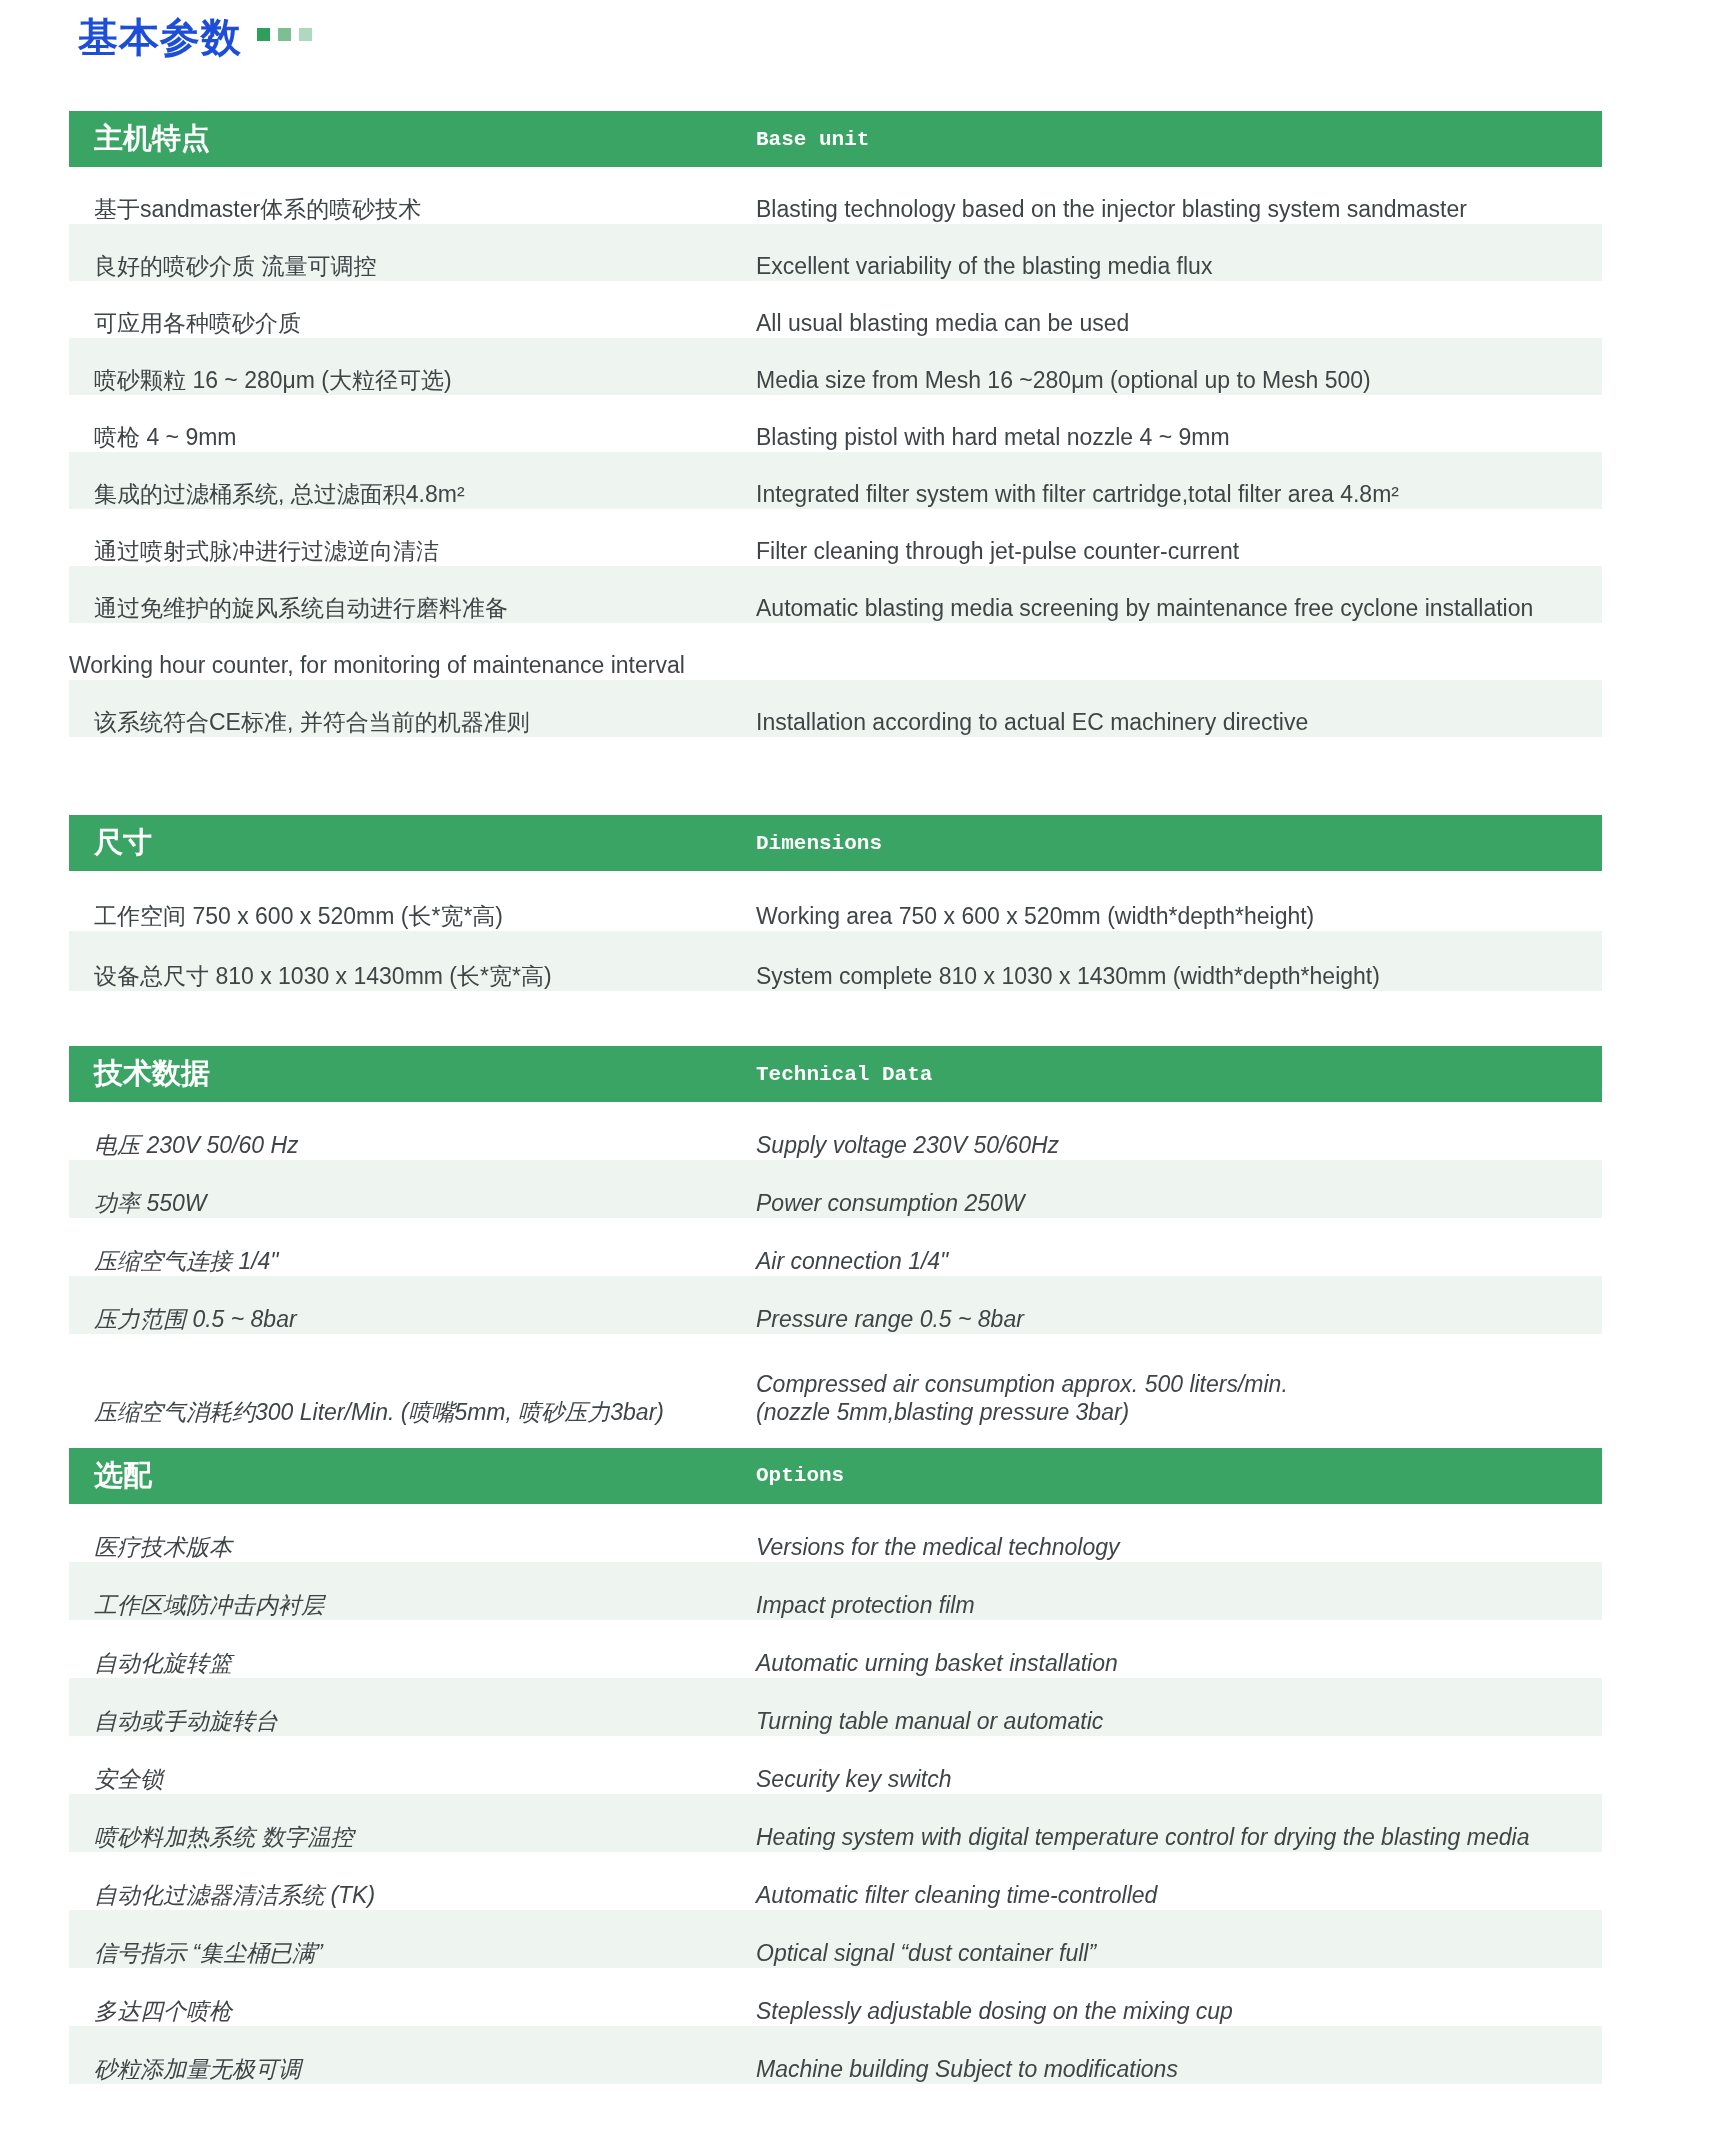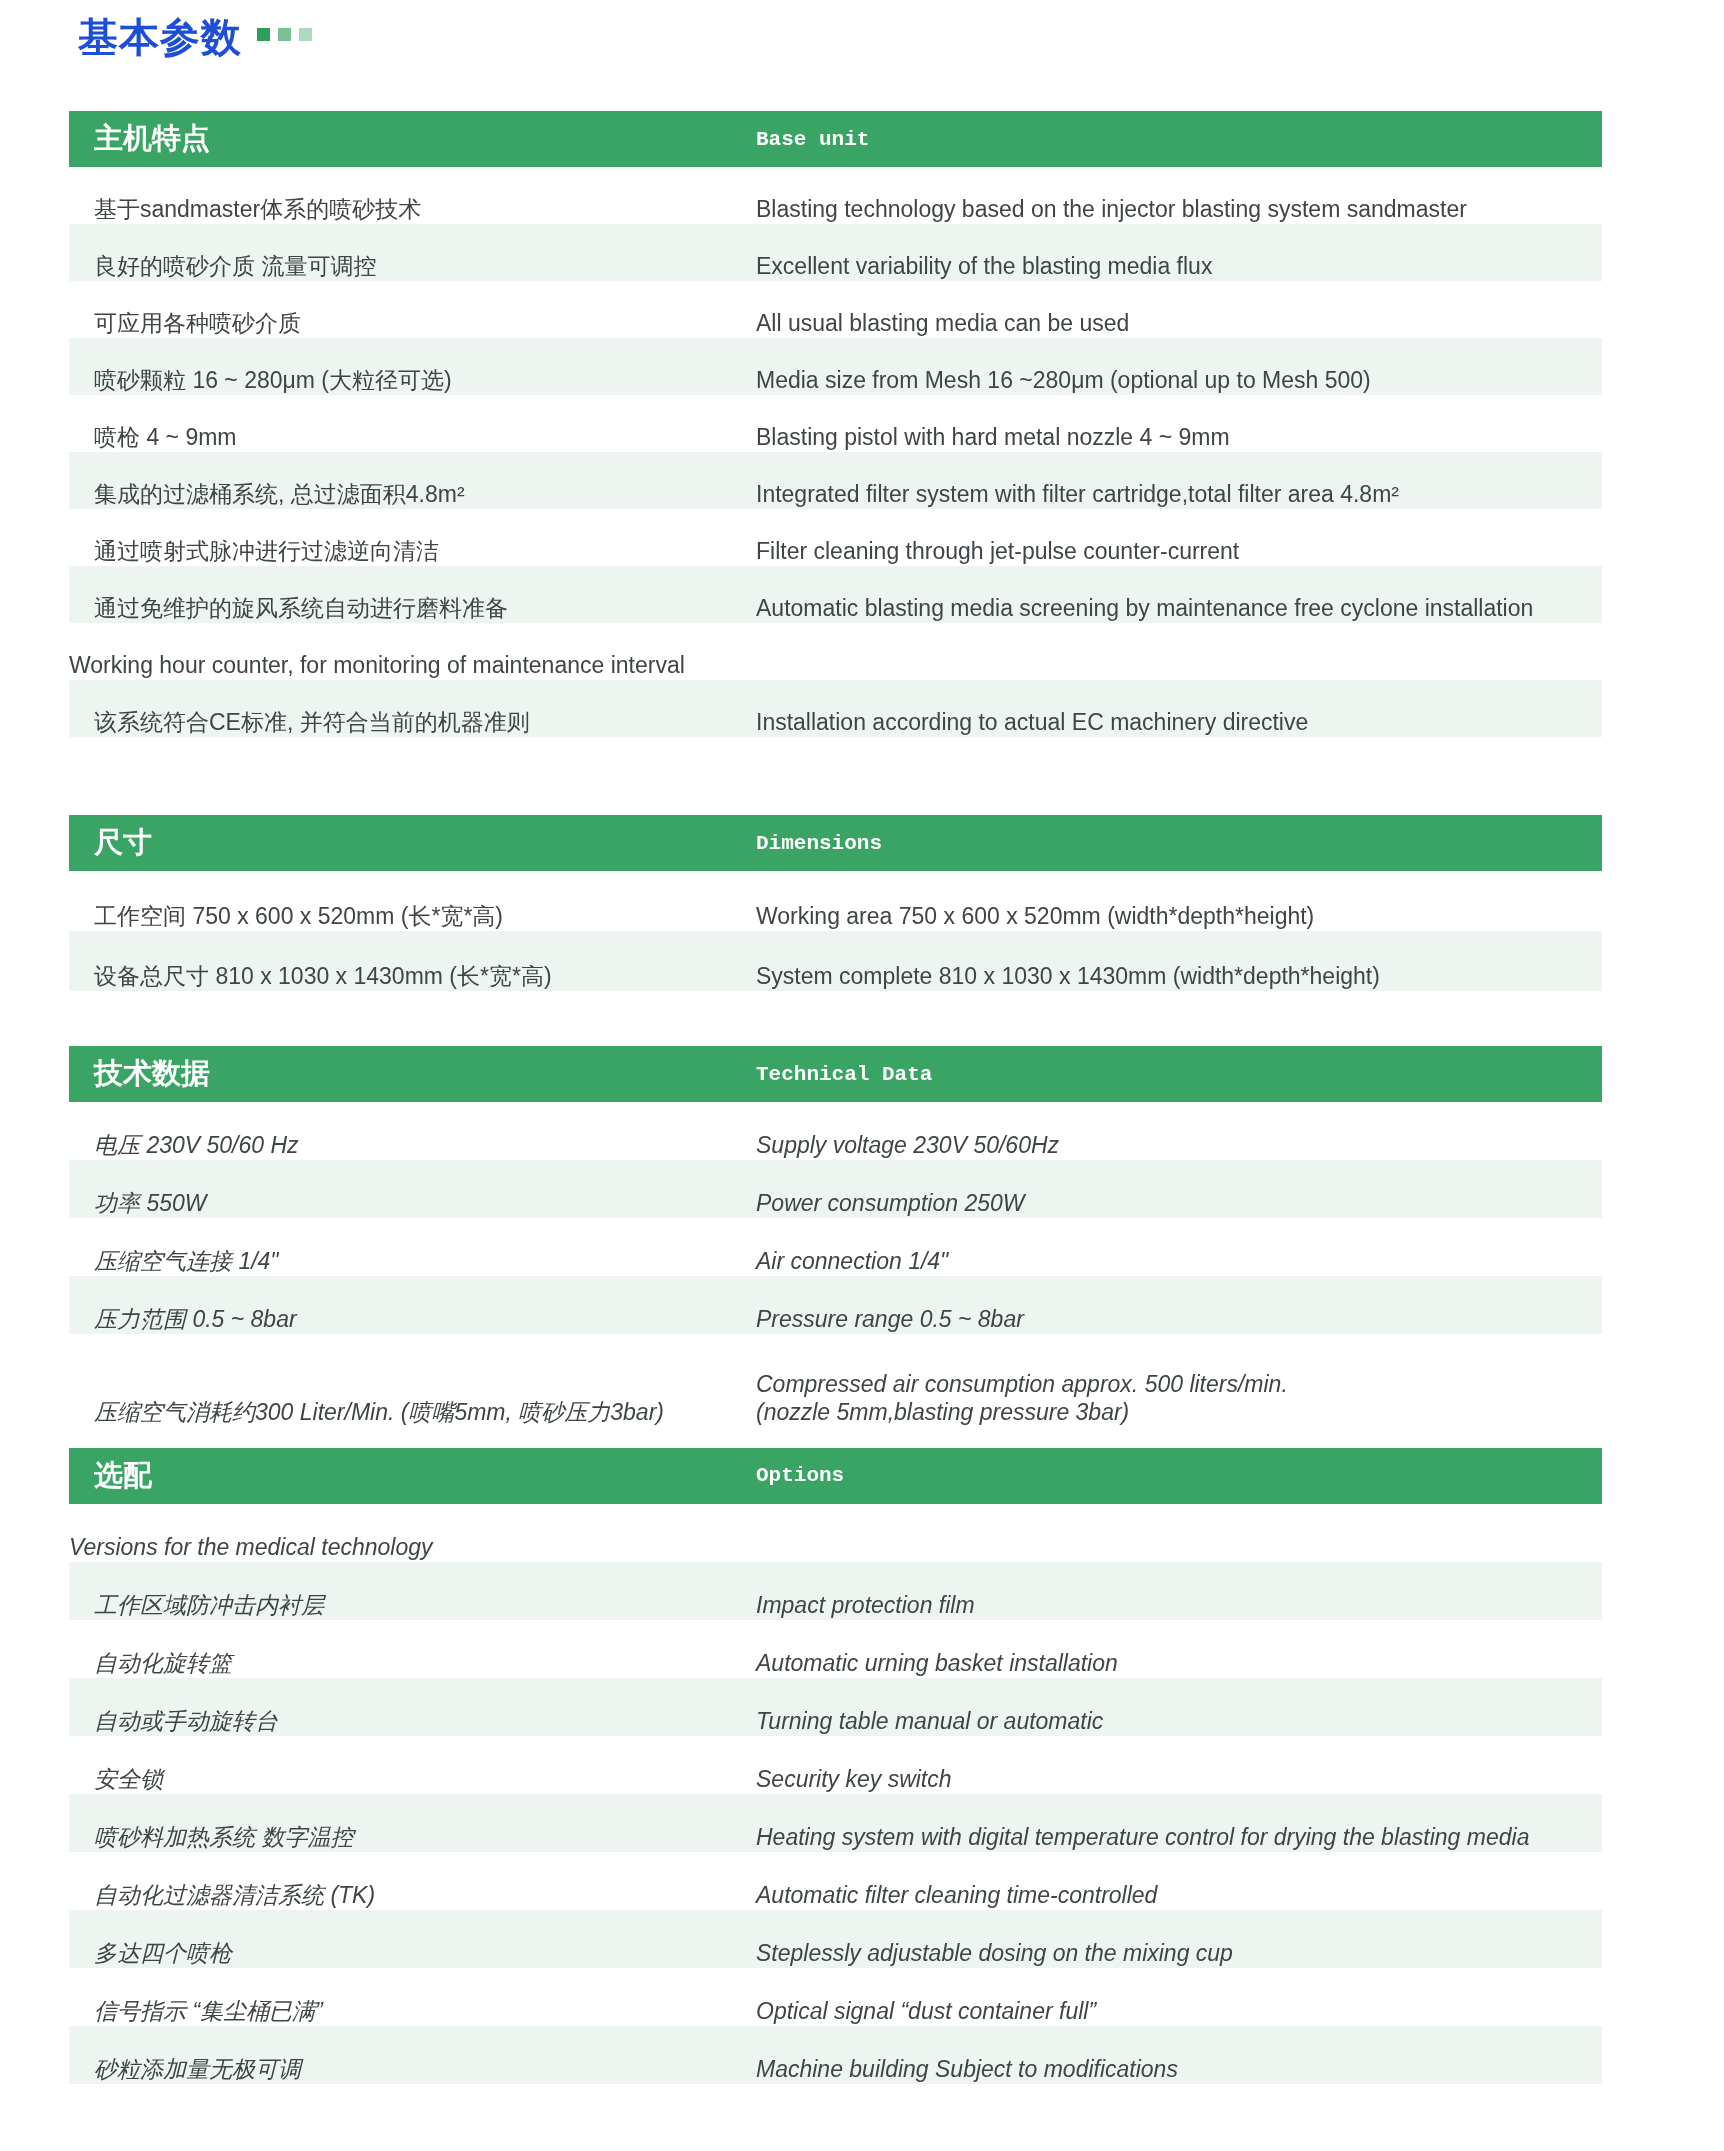--- a/index.html
+++ b/index.html
@@ -150,20 +150,21 @@
     </div>
   </div>
 
   <div class="spec-table t4">
     <div class="thead">
       <div class="zh">选配</div>
       <div class="en">Options</div>
     </div>
     <div class="rows">
       <div class="trow">
+        <div class="zh">医疗技术版本</div>
         <div class="en">Versions for the medical technology</div>
       </div>
       <div class="trow">
         <div class="zh">工作区域防冲击内衬层</div>
         <div class="en">Impact protection film</div>
       </div>
       <div class="trow">
         <div class="zh">自动化旋转篮</div>
         <div class="en">Automatic urning basket installation</div>
       </div>
@@ -177,28 +178,28 @@
       </div>
       <div class="trow">
         <div class="zh">喷砂料加热系统 数字温控</div>
         <div class="en">Heating system with digital temperature control for drying the blasting media</div>
       </div>
       <div class="trow">
         <div class="zh">自动化过滤器清洁系统 (TK)</div>
         <div class="en">Automatic filter cleaning time-controlled</div>
       </div>
       <div class="trow">
+        <div class="zh">信号指示 “集尘桶已满”</div>
+        <div class="en">Optical signal “dust container full”</div>
+      </div>
+      <div class="trow">
         <div class="zh">多达四个喷枪</div>
         <div class="en">Steplessly adjustable dosing on the mixing cup</div>
       </div>
       <div class="trow">
-        <div class="zh">信号指示 “集尘桶已满”</div>
-        <div class="en">Optical signal “dust container full”</div>
-      </div>
-      <div class="trow">
         <div class="zh">砂粒添加量无极可调</div>
         <div class="en">Machine building Subject to modifications</div>
       </div>
     </div>
   </div>
 
 </div>
 
 
 </body></html>

